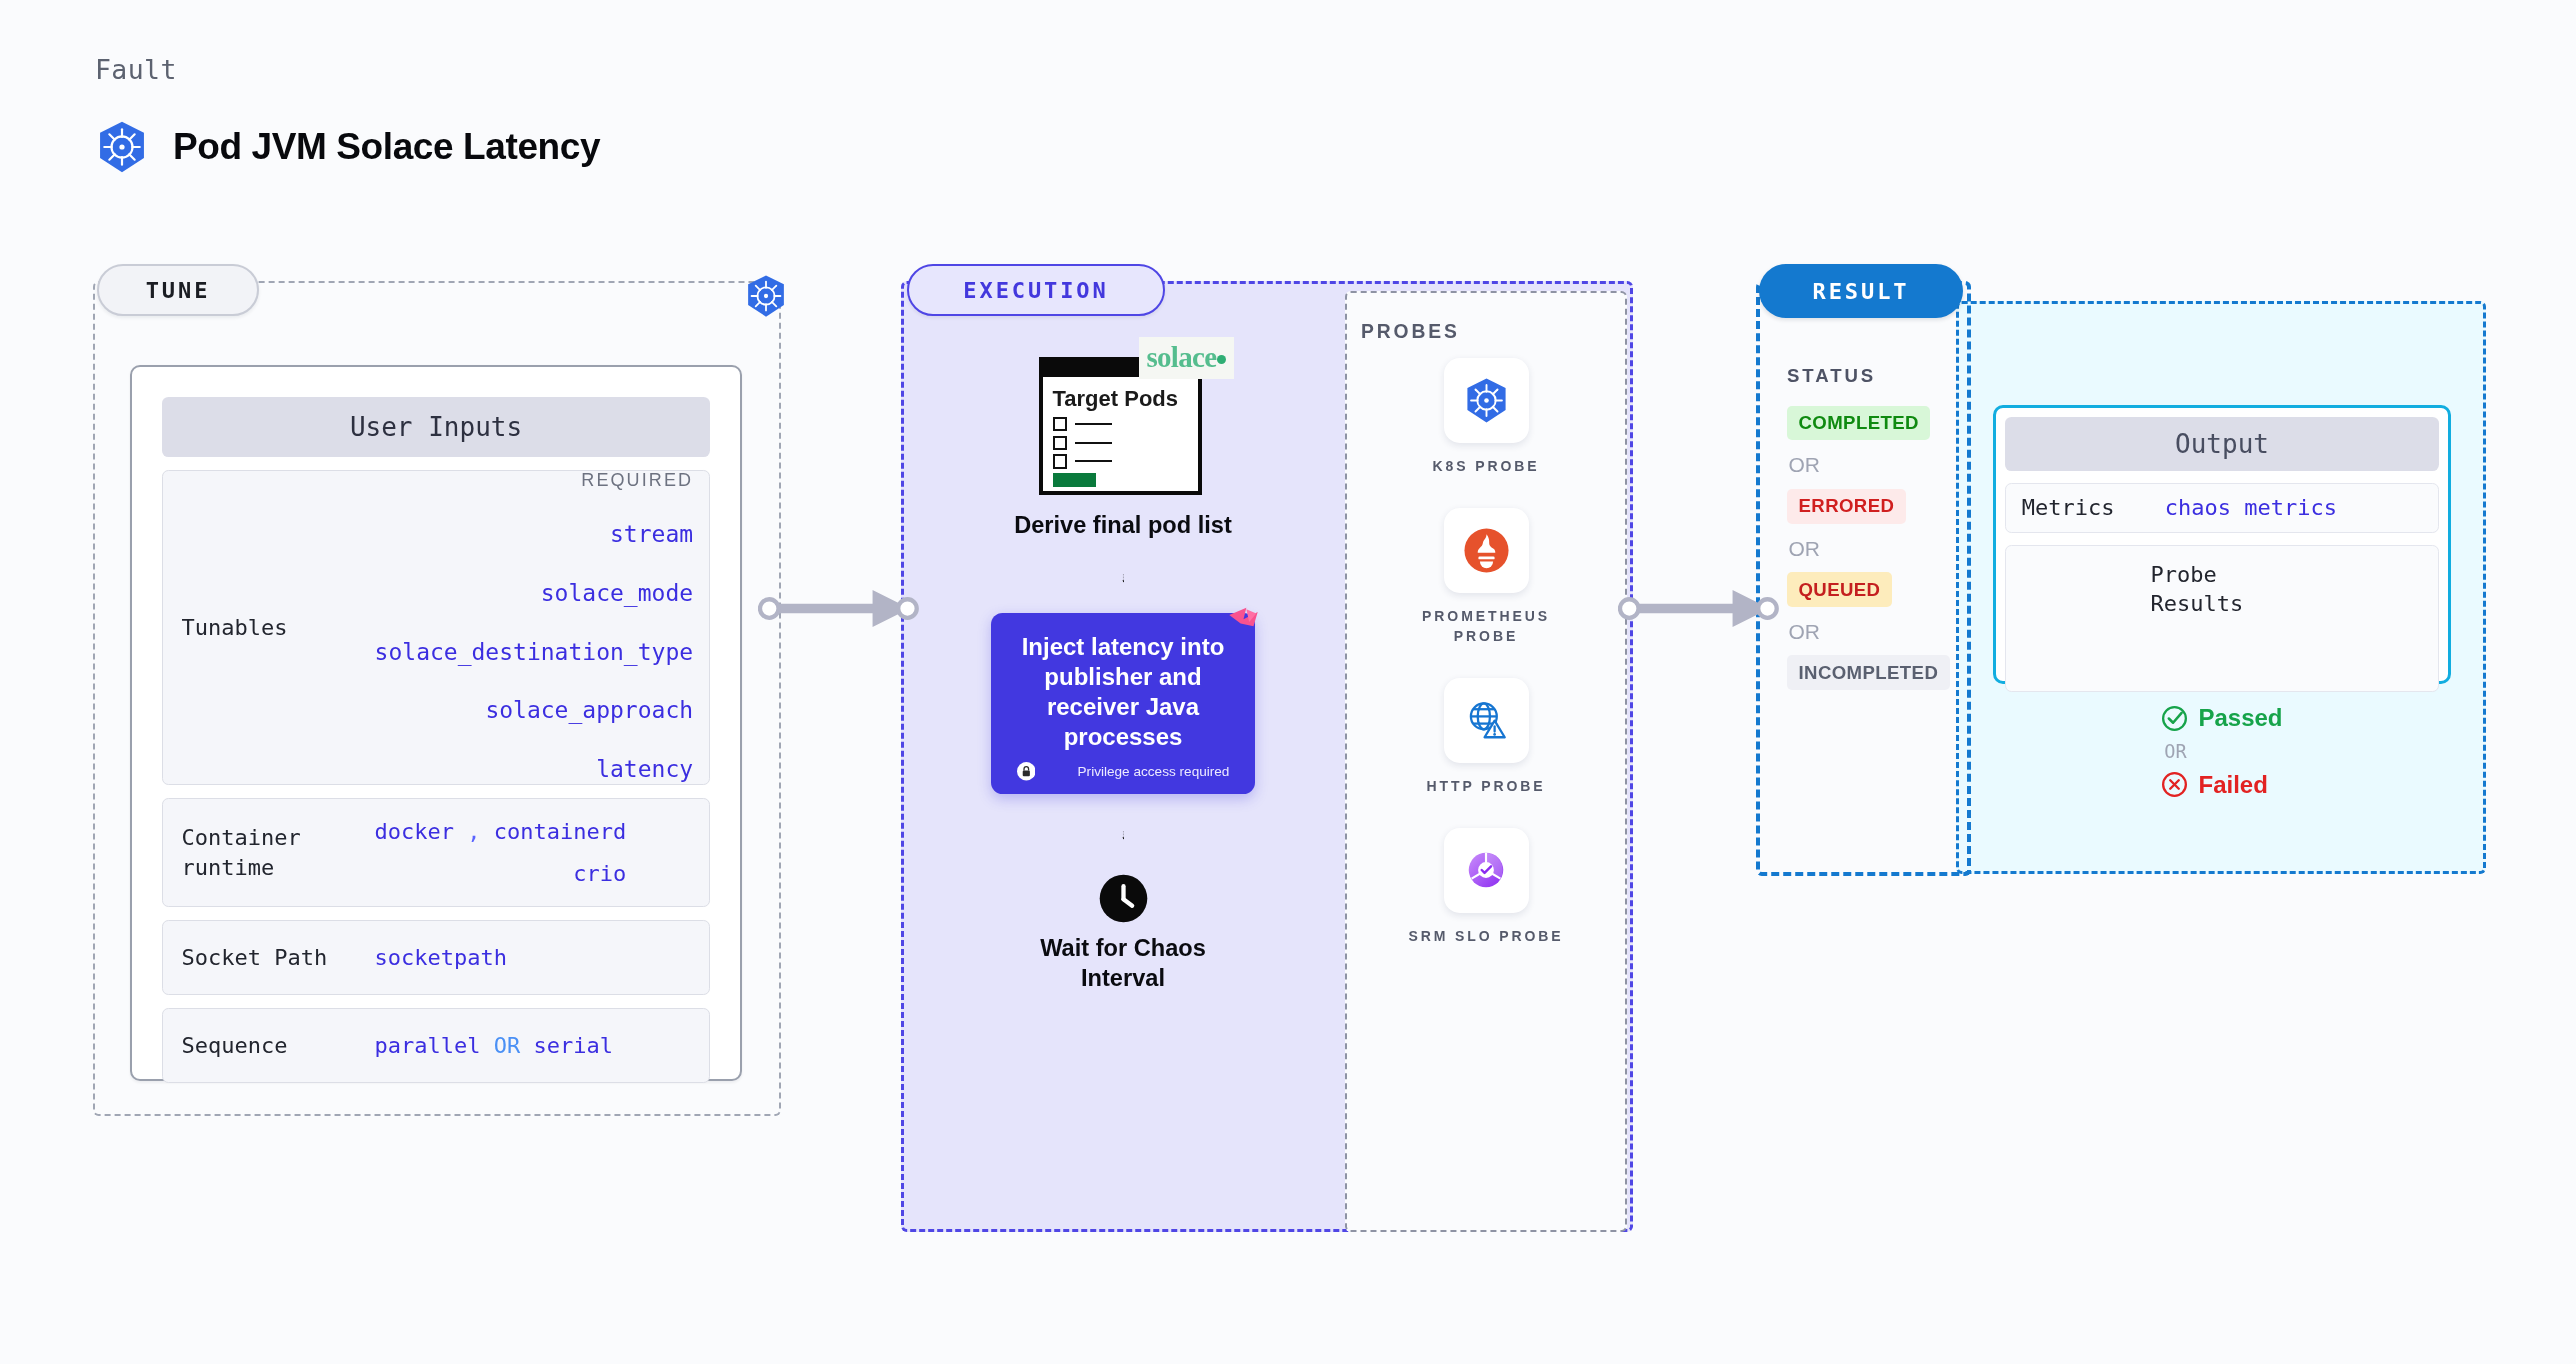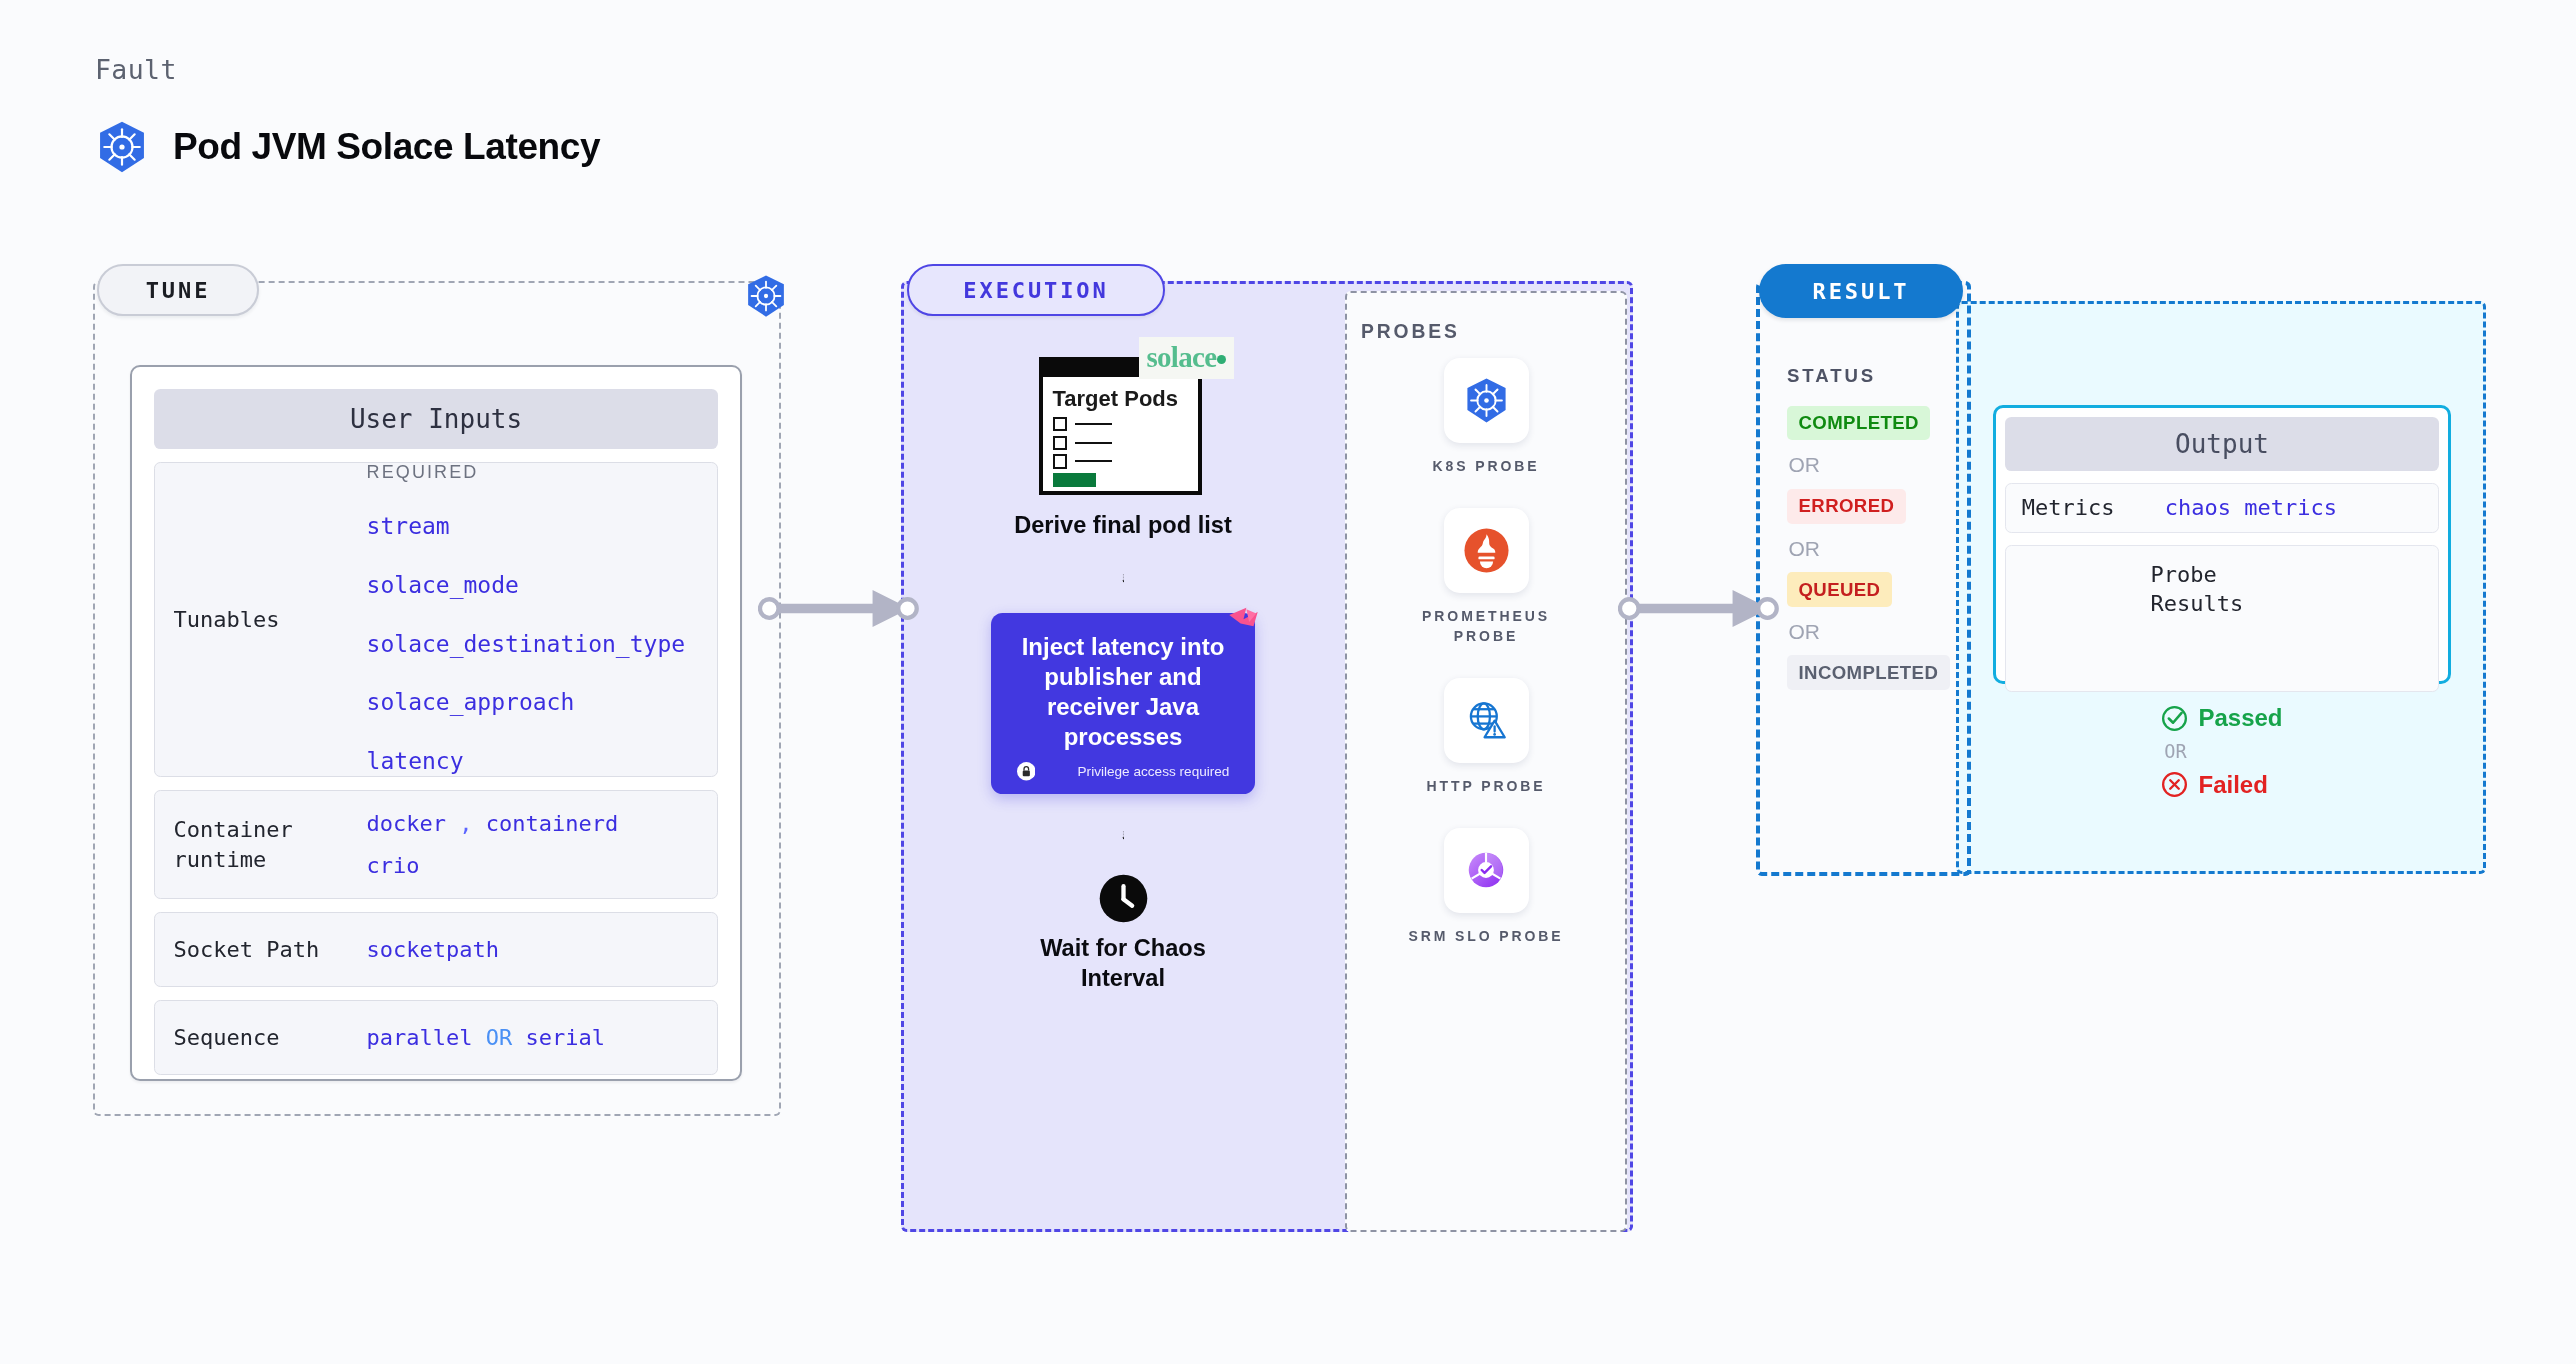--- a/index.html
+++ b/index.html
@@ -88,41 +88,41 @@
   .k8s-on-border {
     position: absolute; left: 744px; top: 274px;
     width: 44px; height: 44px; z-index: 7;
   }
 
   
   .card-userinputs {
     position: absolute; left: 130px; top: 365px;
     width: 612px; height: 716px;
     background: #fff; border: 2.1px solid #9aa0ad; border-radius: 10px;
-    padding: 22px;
+    padding: 30px;
     box-shadow: 0 1.4px 2.9px rgba(20,25,40,.06);
   }
   .ui-header {
     background: #dcdde8; border-radius: 6.4px;
     height: 60px; display: flex; align-items: center; justify-content: center;
     font-family: "DejaVu Sans Mono", monospace;
     font-size: 26px; color: #2d3040; font-weight: 400;
     margin-bottom: 13px;
   }
   .ui-row {
     background: #f5f6fa; border: 1.4px solid #dcdee6; border-radius: 6.4px;
     display: flex; align-items: center;
     margin-bottom: 13px; padding: 11.5px 18.6px;
     font-family: "DejaVu Sans Mono", monospace;
   }
   .ui-row .lbl {
     width: 193px; flex: 0 0 193px;
     font-size: 22px; color: #22252e; line-height: 1.35;
   }
-  .ui-row .val { font-size: 22px; color: #3b2ee0; line-height: 1.9; }
+  .ui-row .val { font-size: 22px; color: #3b2ee0; line-height: 1.9; text-align: right; }
   .ui-row.tunables { height: 315px; align-items: center; }
   .req-label {
     font-family: "Liberation Sans", sans-serif;
     font-size: 18px; color: #6d7280; letter-spacing: 2.1px;
     margin-bottom: 15.8px;
   }
   .tun-item { font-size: 23px; color: #3b2ee0; margin-bottom: 15px; }
   .tun-item:last-child { margin-bottom: 0; }
   .sep-comma { color: #5a64ff; }
   .or-kw { color: #4a90f5; }

